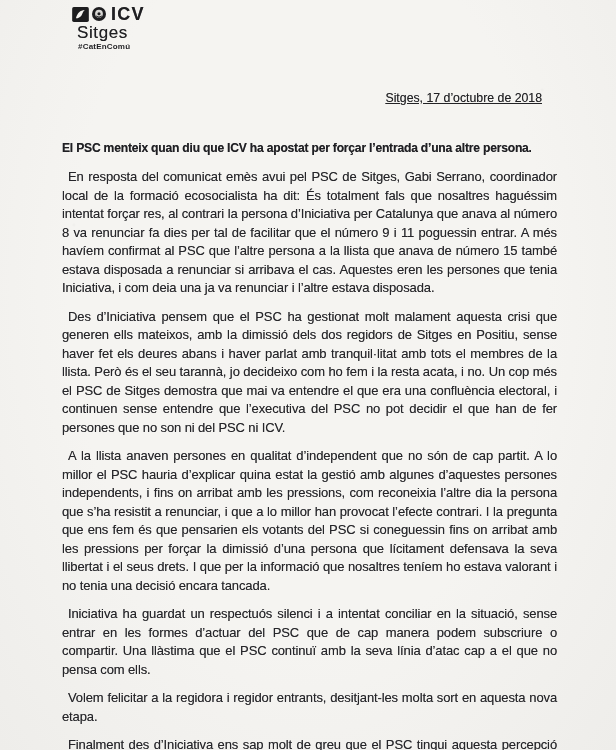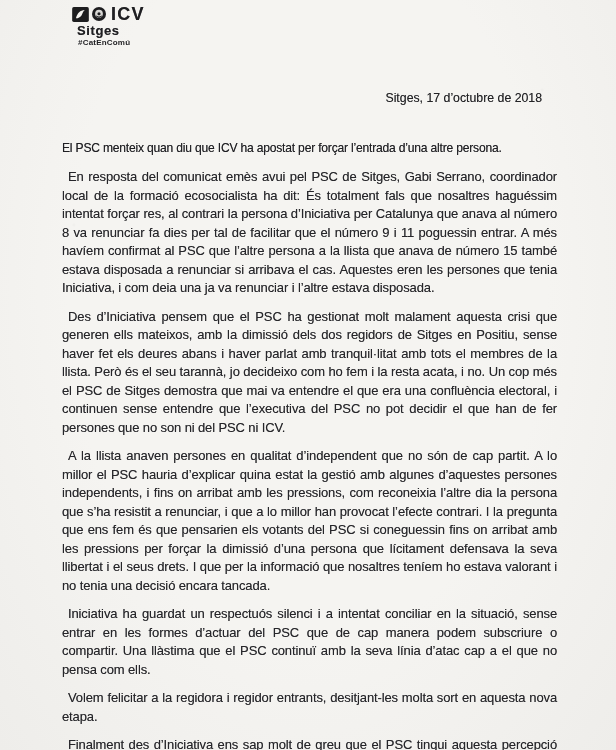--- a/index.html
+++ b/index.html
@@ -24,35 +24,36 @@
   .letterhead{position:absolute;left:72px;top:5px;line-height:1.05;}
   .logo-row{display:flex;align-items:center;gap:3px;}
   .mark{display:inline-flex;}
   .mark.sq svg{width:17px;height:15px;}
   .mark.ci svg{width:14px;height:14px;}
   .org{
     font-weight:bold;font-size:18px;letter-spacing:1.2px;color:#1f1f22;
     margin-left:2px;text-shadow:0 0 .6px rgba(30,30,34,.6);
   }
   .city{
-    font-weight:bold;font-size:13px;letter-spacing:.6px;color:#1f1f22;
+    font-weight:normal;font-size:17px;letter-spacing:.6px;color:#1f1f22;
     margin:0 0 0 5px;text-shadow:0 0 .6px rgba(30,30,34,.6);
   }
   .hashtag{
     font-weight:bold;font-size:8px;letter-spacing:.2px;color:#1f1f22;
     margin:1px 0 16px 6px;
   }
   .dateline{
     position:absolute;top:91px;right:74px;
     font-size:12.3px;color:#232326;
     text-shadow:0 0 .5px rgba(35,35,40,.5);
+    text-decoration:underline;
   }
   .body-text{position:absolute;left:62px;top:141px;width:495px;}
   .headline{
-    font-size:12.1px;font-weight:normal;letter-spacing:-.2px;
+    font-size:12.1px;font-weight:bold;letter-spacing:-.2px;
     white-space:nowrap;margin:0 0 13px 0;color:#1f1f23;
     text-shadow:0 0 .5px rgba(30,30,35,.6);
   }
   .body-text p{
     margin:0 0 10px 0;font-size:13px;line-height:18.5px;
     text-align:justify;text-indent:6px;letter-spacing:-.12px;
     color:#26262a;text-shadow:0 0 .5px rgba(38,38,42,.5);
   }
 </style>
 </head>

